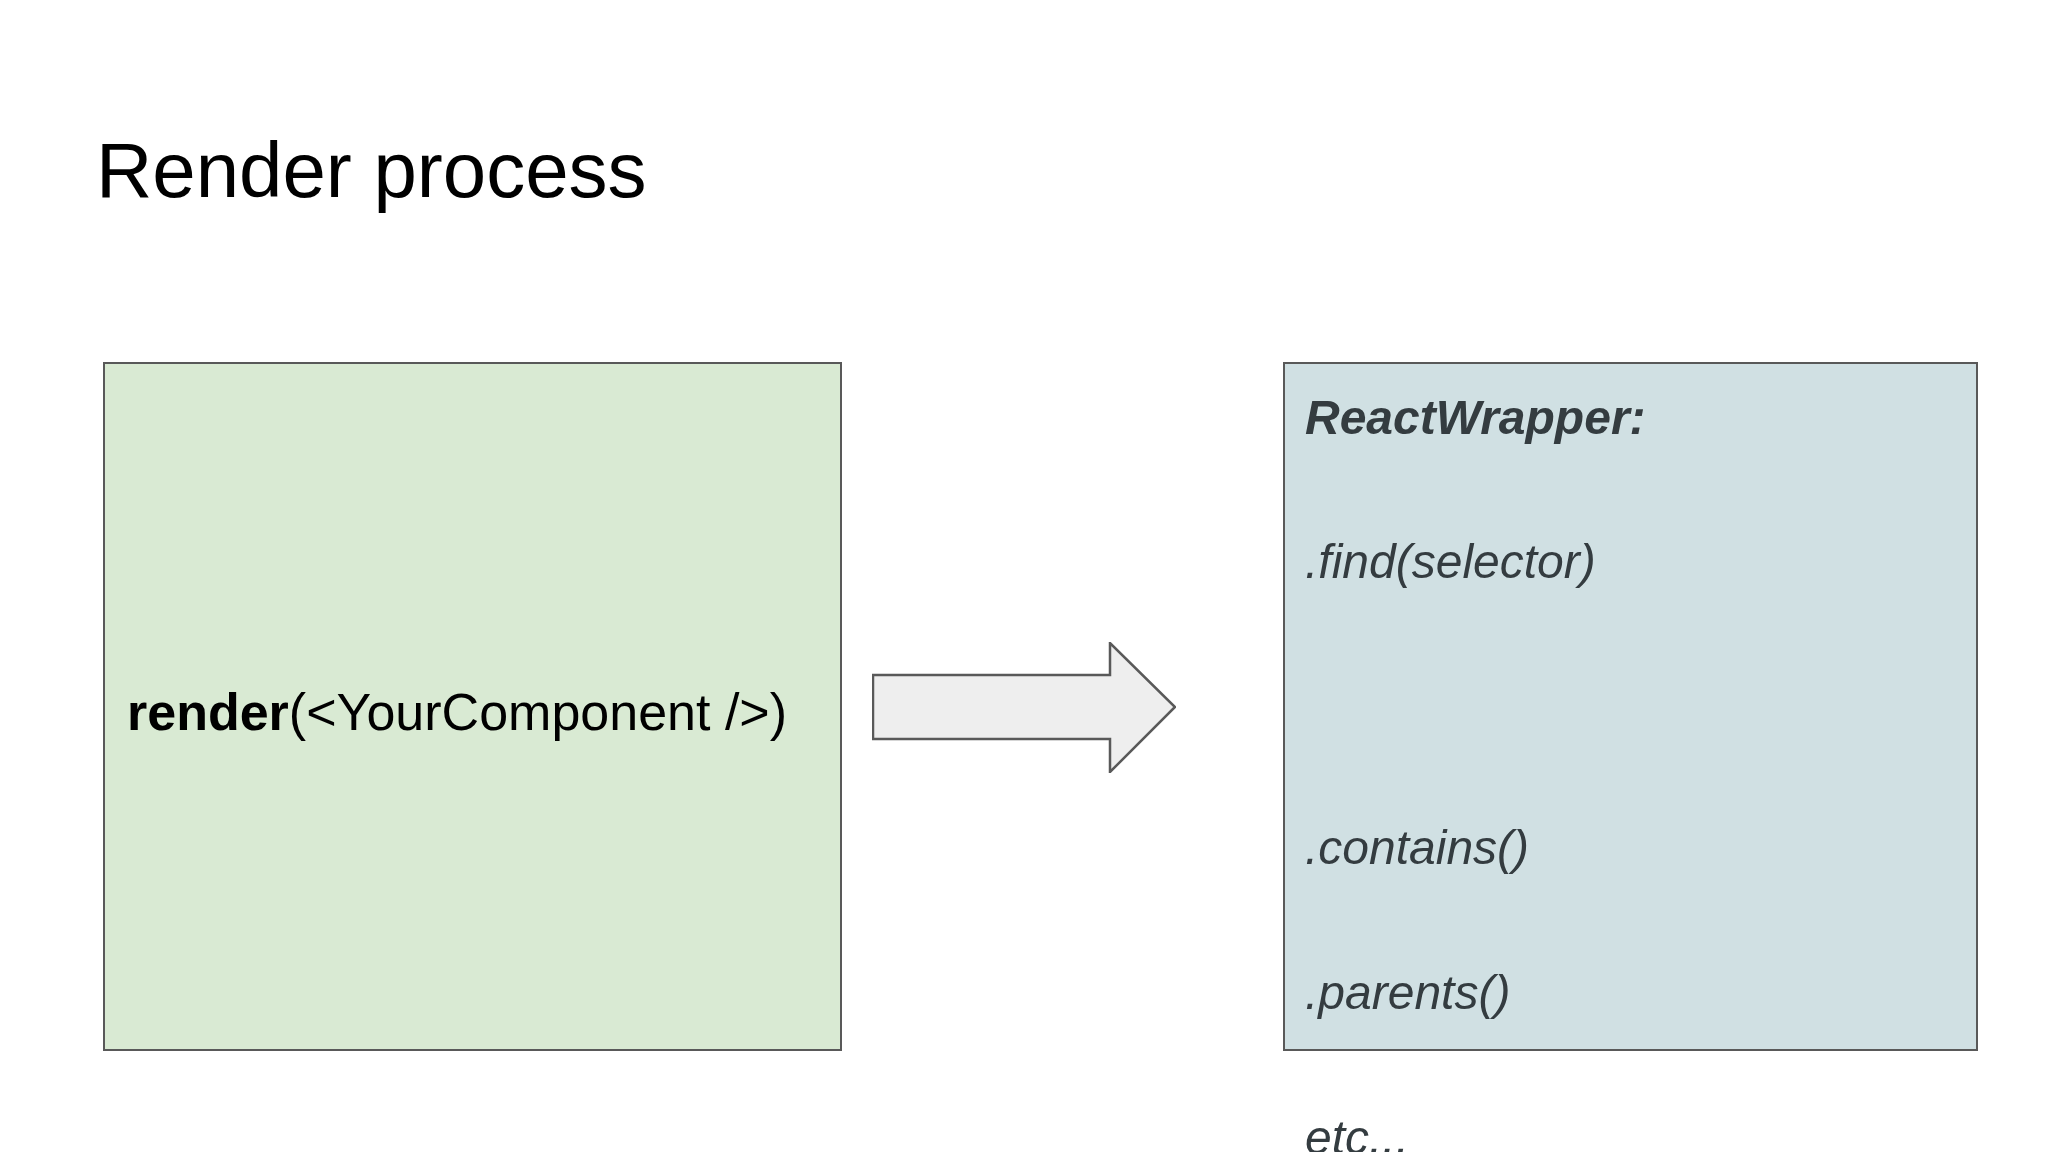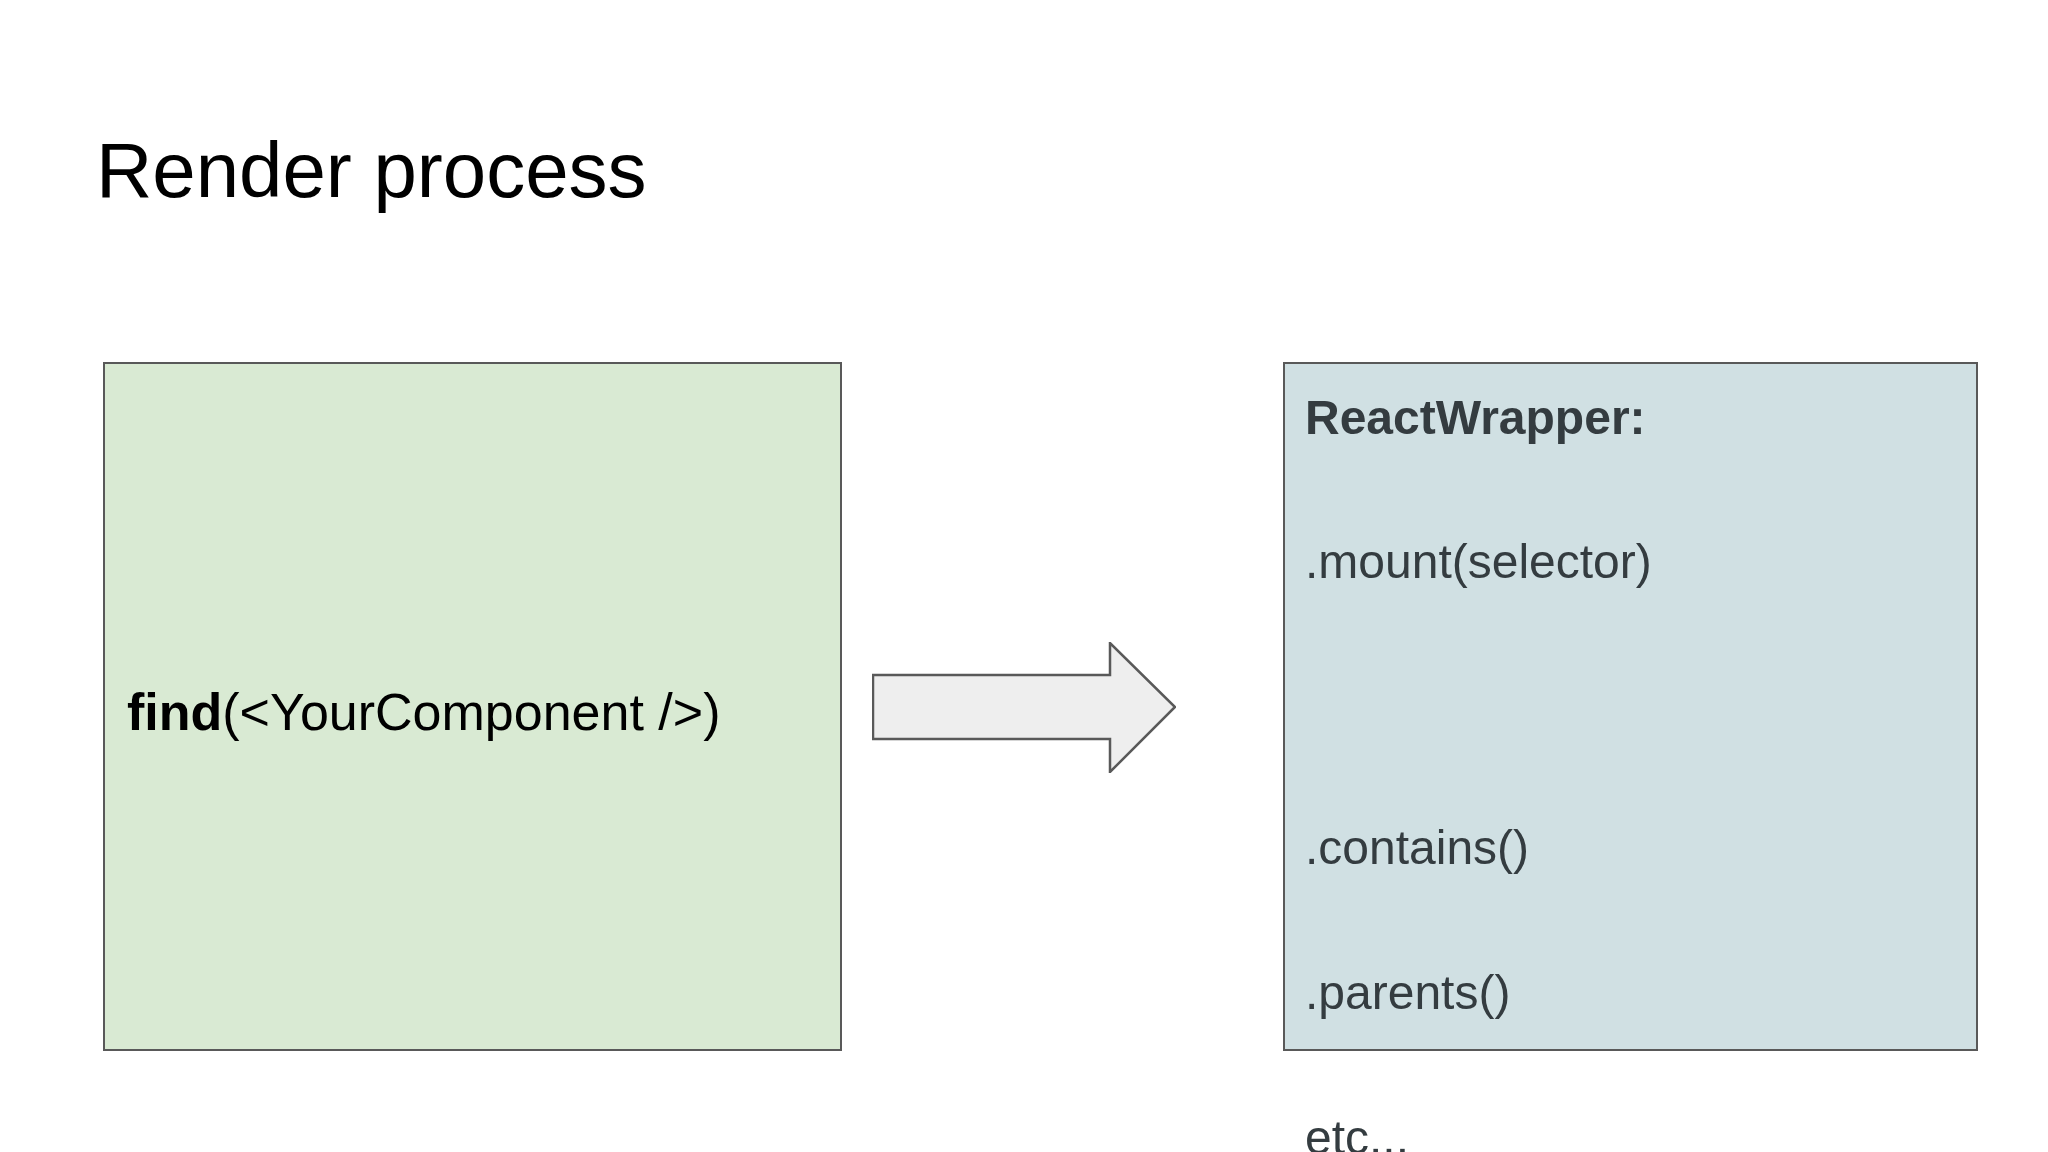--- a/index.html
+++ b/index.html
@@ -20,21 +20,21 @@
     position:absolute;left:127px;
     font-size:52px;line-height:1;color:#000000;white-space:nowrap;
   }
   .code-line b{font-weight:700;}
   .code-line.l1{top:564px;}
   .code-line.l2{top:686px;}
   .code-line.l3{top:811px;}
 
   .wrapper-line{
     position:absolute;left:1305px;
-    font-size:48px;line-height:1;color:#343c40;white-space:nowrap;
+    font-size:48px;line-height:1;color:#343c40;white-space:nowrap;font-style:italic;
   }
   .wrapper-header{font-weight:700;top:394px;}
   .wrapper-line.m1{top:538px;}
   .wrapper-line.m2{top:682px;}
   .wrapper-line.m3{top:824px;}
   .wrapper-line.m4{top:969px;}
   .wrapper-line.etc{top:1114px;}
 
   .flow-arrow{position:absolute;left:872px;top:642px;width:304px;height:131px;}
 </style>
@@ -43,30 +43,30 @@
 
 <div class="slide">
 
   <div class="slide-title">Render process</div>
 
   <div class="box box-left">
     
   </div>
 
   <div class="code-line l2">
-    <b>find</b><span>(&lt;YourComponent /&gt;)</span>
+    <b>render</b><span>(&lt;YourComponent /&gt;)</span>
   </div>
 
   <svg class="flow-arrow" viewBox="0 0 304 131" xmlns="http://www.w3.org/2000/svg">
     <polygon points="1,33 238,33 238,1 303,65 238,130 238,97 1,97" fill="#eeeeee" stroke="#595959" stroke-width="2.5" stroke-linejoin="miter"></polygon>
   </svg>
 
   <div class="box box-right">
     
   </div>
 
   <div class="wrapper-line wrapper-header">ReactWrapper:</div>
-  <div class="wrapper-line m1">.mount(selector)</div>
+  <div class="wrapper-line m1">.find(selector)</div>
   <div class="wrapper-line m3">.contains()</div>
   <div class="wrapper-line m4">.parents()</div>
   <div class="wrapper-line etc">etc...</div>
 
 </div>
 
 </body></html>

